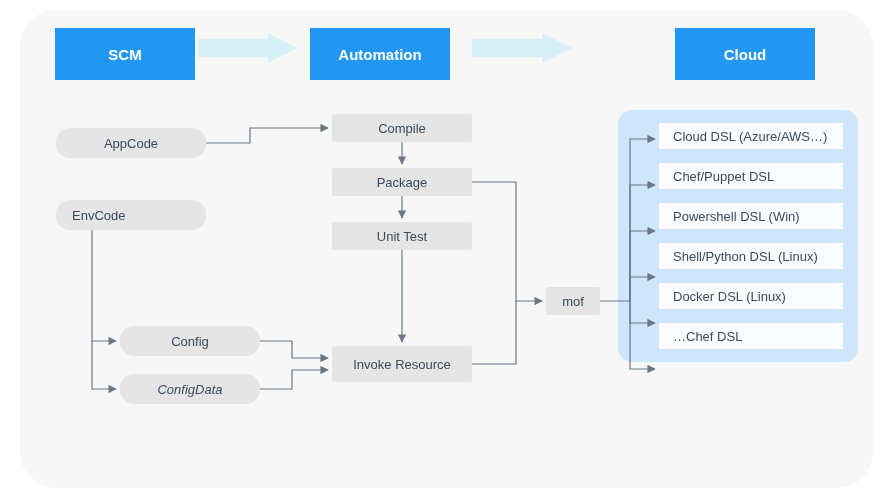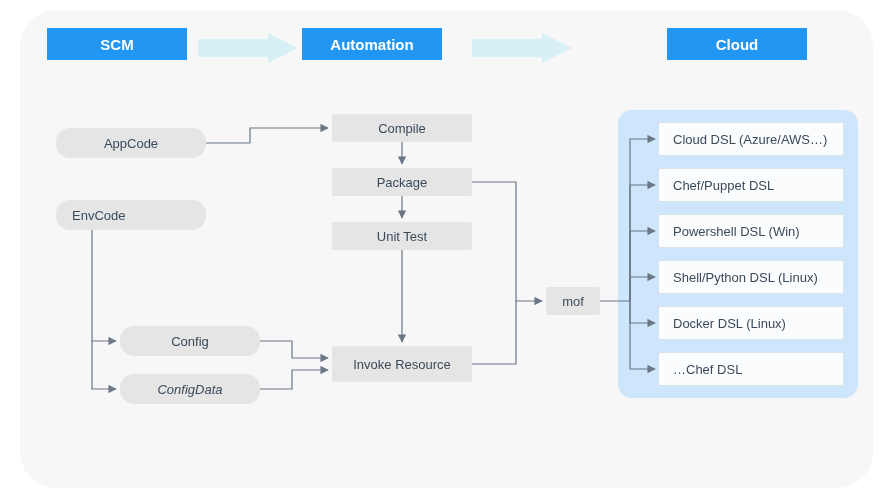--- a/index.html
+++ b/index.html
@@ -14,28 +14,29 @@
     position: relative;
     width: 853px;
     height: 478px;
     margin: 10px 20px;
     background: #f7f7f7;
     border-radius: 36px;
   }
   .header-box {
     position: absolute;
     width: 140px;
-    height: 32px;
+    height: 52px;
     background: #2196f3;
     color: #fff;
     font-size: 15px;
     font-weight: 600;
     display: flex;
     align-items: center;
     justify-content: center;
+    margin-left: 8px;
   }
   .arrow-big {
     position: absolute;
     width: 100px;
     height: 30px;
   }
   .arrow-big svg { width: 100%; height: 100%; display: block; }
   .node {
     position: absolute;
     background: #e5e5e5;
@@ -56,21 +57,21 @@
     padding: 12px 14px 12px 40px;
     display: flex;
     flex-direction: column;
     gap: 12px;
   }
   .cloud-item {
     background: #fbfcfd;
     border: 1px solid #d8e2eb;
     color: #3b4a5a;
     font-size: 13px;
-    height: 34px;
+    height: 28px;
     width: 186px;
     display: flex;
     align-items: center;
     padding-left: 14px;
     border-radius: 2px;
   }
   svg.connectors {
     position: absolute;
     left: 0; top: 0;
     width: 853px;

